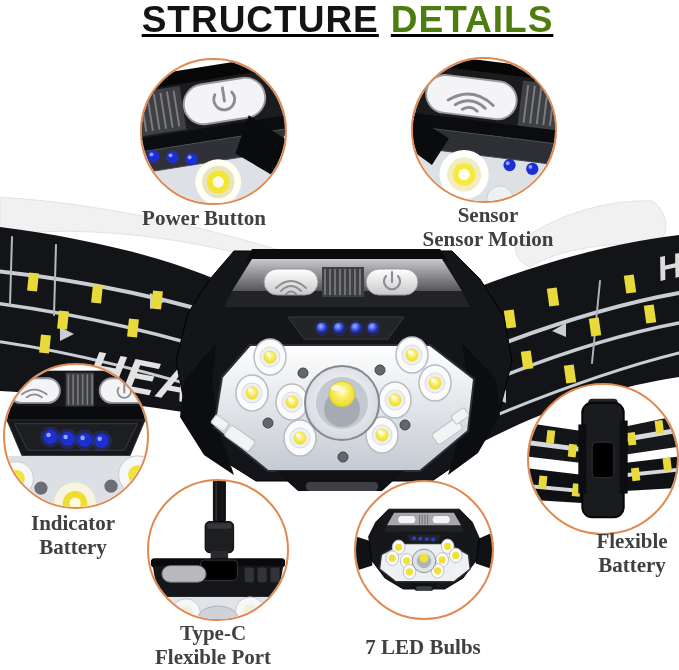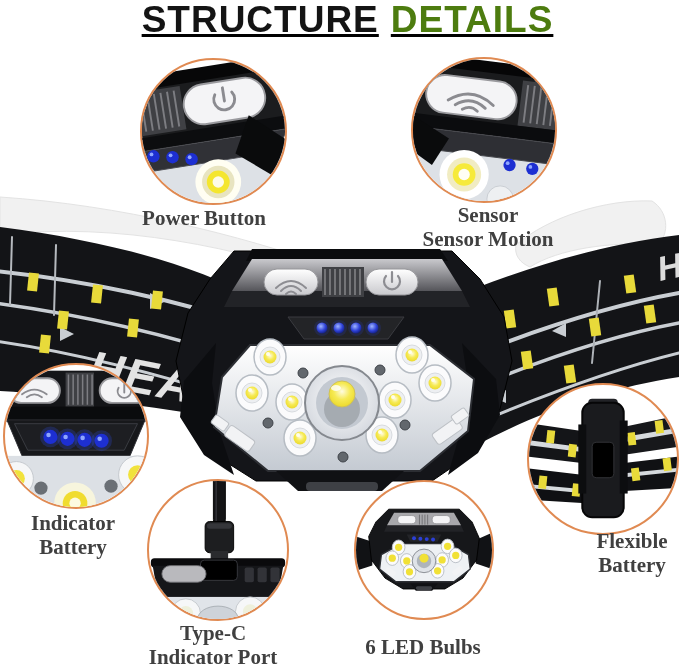--- a/index.html
+++ b/index.html
@@ -375,21 +375,21 @@
       <rect x="0" y="126" width="150" height="24" fill="#e0e4e9"></rect>
       <circle cx="40" cy="144" r="16" fill="#f6f7f8" stroke="#c3c7cc"></circle>
         <circle cx="40" cy="144" r="8" fill="#eef0dc"></circle>
       <circle cx="110" cy="142" r="16" fill="#f6f7f8" stroke="#c3c7cc"></circle>
         <circle cx="110" cy="142" r="8" fill="#eef0dc"></circle>
       <ellipse cx="75" cy="150" rx="22" ry="14" fill="#ced3d9" stroke="#a9aeb4"></ellipse>
     </svg>
   </div>
   <div class="callout-label" style="left:213px;top:622px;">
     <span>Type-C</span>
-    <span>Indicator Port</span>
+    <span>Flexible Port</span>
   </div>
 
   <div class="callout-circle" style="left:354px;top:480px;width:140px;height:140px;">
     <svg viewBox="0 0 150 150" preserveAspectRatio="xMidYMid slice">
       <path d="M 0,60 L 18,66 L 18,92 L 0,98 Z" fill="#111215"></path>
       <path d="M 150,56 L 132,64 L 132,90 L 150,96 Z" fill="#111215"></path>
       <path d="M 36,30 L 114,30 L 128,44 L 136,62 L 133,86 L 118,106 L 98,118 L 52,118 L 32,106 L 17,86 L 14,60 L 22,44 Z" fill="#16171a" stroke="#000"></path>
       <path d="M 42,34 L 108,34 L 116,48 L 34,48 Z" fill="#a8a8ac"></path>
       <g stroke="#6e6e72" stroke-width="1">
         <line x1="70" y1="36" x2="70" y2="47"></line>
@@ -433,21 +433,21 @@
         <circle cx="75" cy="87" r="8" fill="#aeb4bb"></circle>
         <circle cx="75" cy="84" r="5" fill="#f1e136"></circle>
       </g>
       <rect x="32" y="96" width="12" height="6" rx="2" fill="#f2f3f5" transform="rotate(35 38 99)"></rect>
       <rect x="106" y="95" width="12" height="6" rx="2" fill="#f2f3f5" transform="rotate(-35 112 98)"></rect>
       <path d="M 60,112 L 90,112 L 84,120 L 66,120 Z" fill="#101114"></path>
       <rect x="66" y="115" width="18" height="4" rx="2" fill="#3e4045"></rect>
     </svg>
   </div>
   <div class="callout-label" style="left:423px;top:636px;">
-    <span>6 LED Bulbs</span>
+    <span>7 LED Bulbs</span>
     <span></span>
   </div>
 
   <div class="callout-circle" style="left:527px;top:383px;width:152px;height:152px;">
     <svg viewBox="0 0 150 150" preserveAspectRatio="xMidYMid slice">
       <g>
         <path d="M -5,38 L 62,48 L 62,80 L -5,72 Z" fill="#141518"></path>
         <path d="M -5,84 L 62,92 L 62,120 L -5,116 Z" fill="#0f1013"></path>
         <path d="M 88,44 L 155,30 L 155,62 L 88,72 Z" fill="#17181b"></path>
         <path d="M 88,80 L 155,72 L 155,104 L 88,108 Z" fill="#101114"></path>

